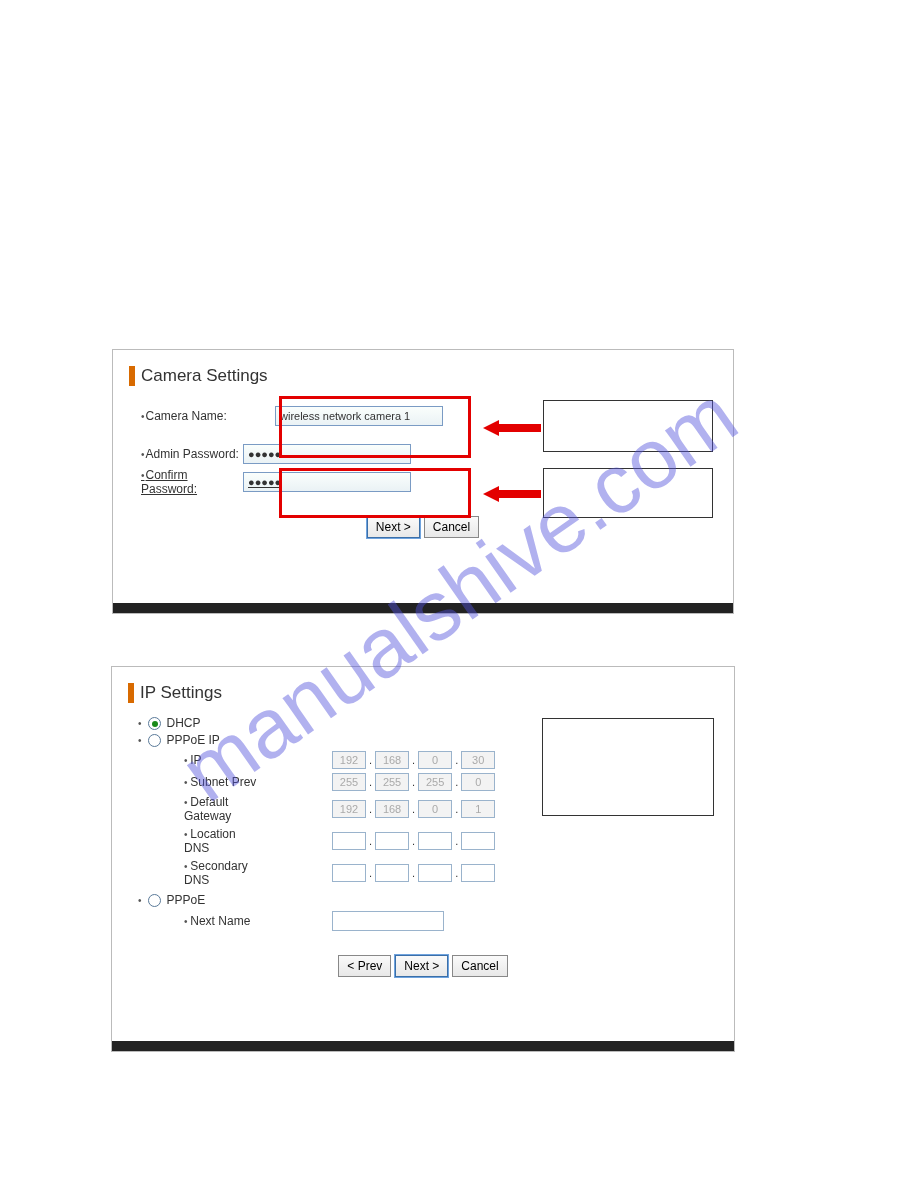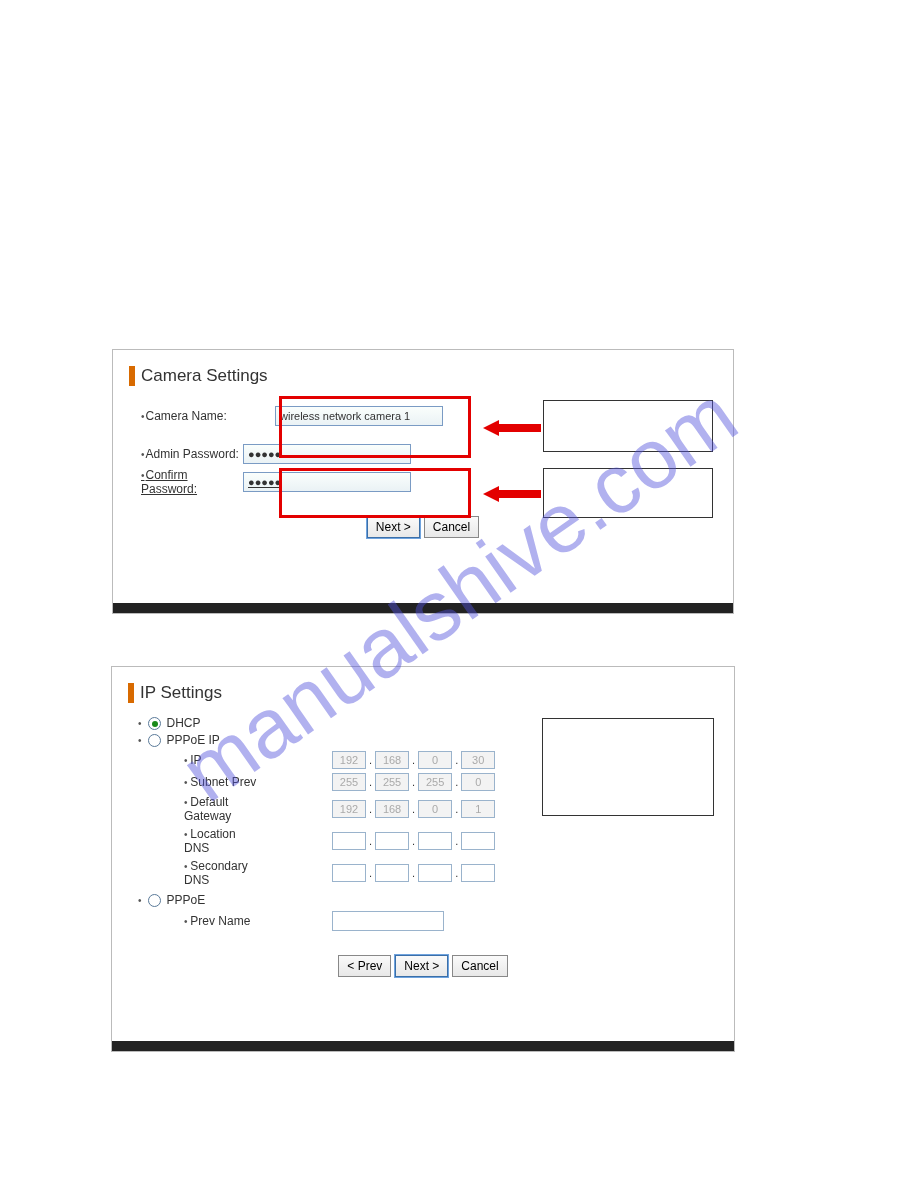--- a/index.html
+++ b/index.html
@@ -307,21 +307,21 @@
         <span class="dot">.</span>
       <input class="oct white" style="">
     </div>
 
     <div class="radio-row" style="margin-top:6px;">
       <span class="bullet">•</span>
       <span class="radio"></span>
       <span>PPPoE</span>
     </div>
     <div class="ip-sub">
-      <span class="sublabel">Prev Name</span>
+      <span class="sublabel">Next Name</span>
       <span style="width:68px;"></span>
       <input class="wide-input" style="">
     </div>
   </div>
 
   <div class="btn-row" style="margin-top:24px;">
     <button class="btn">&lt; Prev</button>
     <button class="btn primary">Next &gt;</button>
     <button class="btn">Cancel</button>
   </div>

